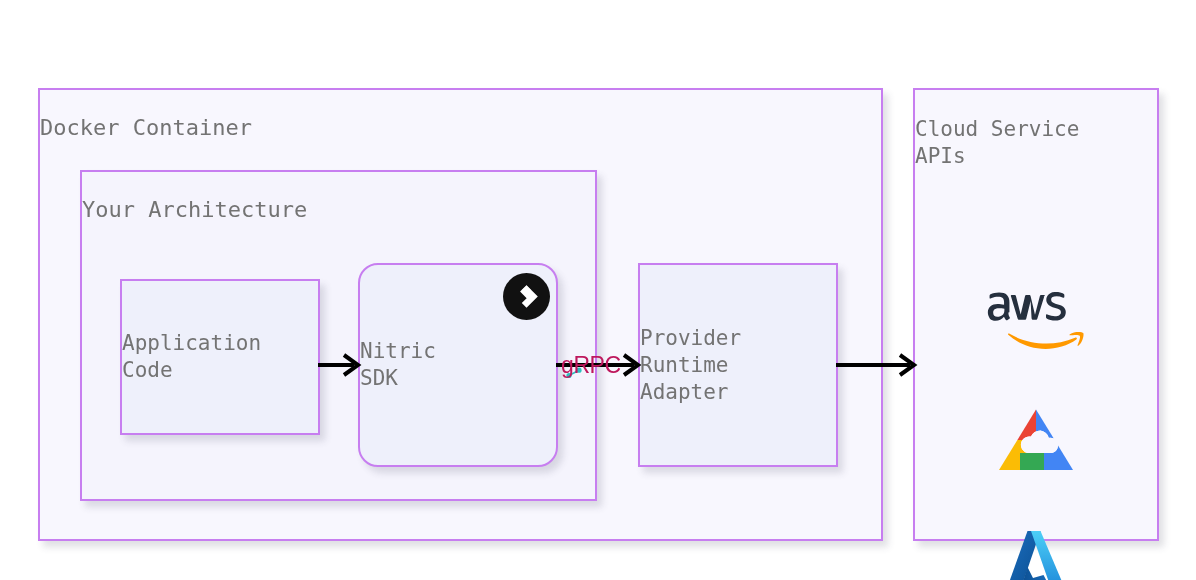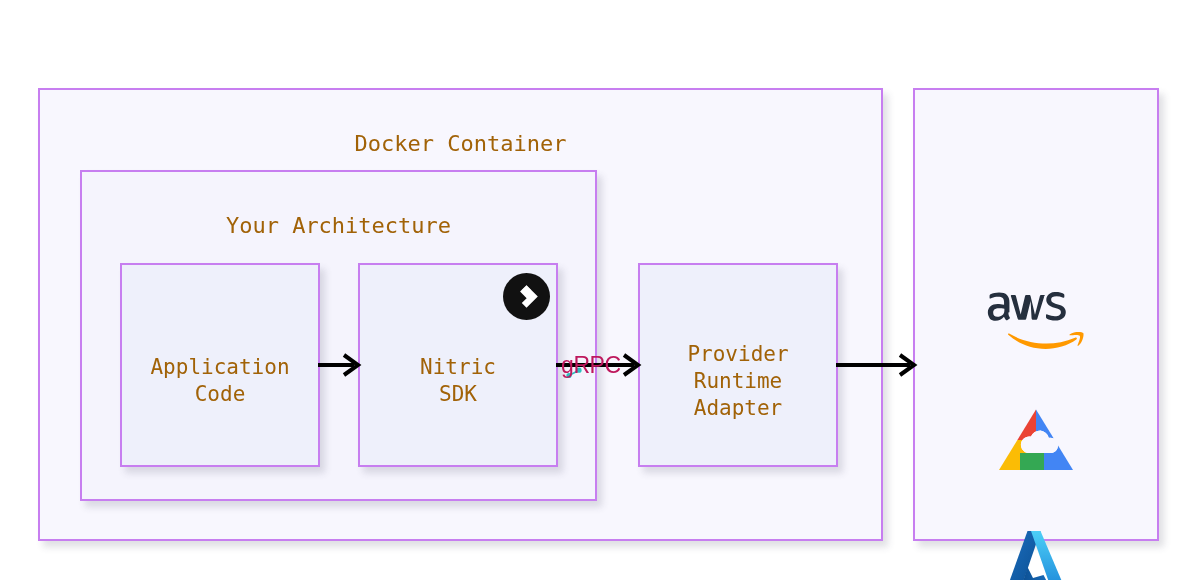--- a/index.html
+++ b/index.html
@@ -48,46 +48,45 @@
     background: #f5f4fd;
   }
   .box-leaf {
     background: #eef0fb;
   }
 
   .box-label {
     position: absolute;
     left: 0;
     width: 100%;
-    text-align: center;
+    text-align: left;
     font-family: "DejaVu Sans Mono", "Liberation Mono", monospace;
-    color: #a16207;
+    color: #737373;
     white-space: pre-line;
     line-height: 1.28;
-    margin-top: 16px;
   }
   .label-container {
     top: 24px;
     font-size: 22px;
   }
   .label-centered {
     top: 50%;
     transform: translateY(-50%);
     font-size: 21px;
   }
   .label-cloud {
     top: 26px;
     font-size: 21px;
   }
 
   
   #docker-container  { left: 38px;  top: 88px;  width: 845px; height: 453px; }
   #your-application  { left: 80px;  top: 170px; width: 517px; height: 331px; }
-  #application-code  { left: 120px; top: 263px; width: 200px; height: 204px; }
-  #nitric-sdk        { left: 358px; top: 263px; width: 200px; height: 204px; }
+  #application-code  { left: 120px; top: 279px; width: 200px; height: 156px; }
+  #nitric-sdk        { left: 358px; top: 263px; width: 200px; height: 204px; border-radius: 20px; }
   #provider-adapter  { left: 638px; top: 263px; width: 200px; height: 204px; }
   #cloud-service-apis{ left: 913px; top: 88px;  width: 246px; height: 453px; }
 
   
   .arrow {
     position: absolute;
     height: 30px;
     pointer-events: none;
   }
   .arrow svg { display: block; overflow: visible; }
@@ -171,20 +170,22 @@
     </svg>
   </div>
 
   <div class="box box-leaf" id="provider-adapter">
     <div class="box-label label-centered">Provider
 Runtime
 Adapter</div>
   </div>
 
   <div class="box box-outer" id="cloud-service-apis">
+    <div class="box-label label-cloud">Cloud Service
+APIs</div>
 
     <div class="cloud-logo" id="aws-logo">
       <svg width="100" height="62" viewBox="0 0 100 62">
         <g fill="#252f3e">
           <path d="M22.4 20.6c0 1.1.12 2 .33 2.64.24.64.54 1.34.95 2.1.15.23.21.46.21.66 0 .29-.17.58-.54.86l-1.8 1.2c-.26.17-.52.26-.75.26-.29 0-.58-.14-.87-.4a9 9 0 0 1-1.04-1.37c-.29-.49-.58-1.05-.9-1.72-2.22 2.62-5.01 3.93-8.37 3.93-2.39 0-4.29-.69-5.68-2.05C2.55 24.4 1.84 22.53 1.84 20.2c0-2.47.87-4.47 2.65-5.98 1.78-1.52 4.14-2.27 7.12-2.27 1 0 2.02.09 3.1.23 1.07.14 2.18.37 3.35.63v-2.13c0-2.21-.46-3.76-1.36-4.65-.93-.89-2.5-1.32-4.75-1.32-1.02 0-2.07.12-3.15.37-1.08.26-2.13.57-3.15.97-.46.2-.81.32-1.02.38-.2.06-.35.09-.46.09-.41 0-.61-.29-.61-.89V3.93c0-.46.06-.8.2-1 .15-.2.41-.4.81-.6C5.6 1.81 6.86 1.41 8.34 1.1 9.82.75 11.39.58 13.05.58c3.58 0 6.2.81 7.88 2.44 1.65 1.63 2.5 4.1 2.5 7.42v9.77l-1.03.4zM11.32 24.77c.96 0 1.95-.17 3-.52a6.5 6.5 0 0 0 2.77-1.84c.46-.55.8-1.17 1-1.86.18-.69.3-1.52.3-2.5v-1.2c-.85-.2-1.75-.37-2.68-.49a21.9 21.9 0 0 0-2.74-.17c-1.95 0-3.38.38-4.35 1.17-.96.78-1.43 1.89-1.43 3.35 0 1.37.35 2.39 1.07 3.09.7.72 1.71 1.07 3.06 1.07h.01zM33.26 27.73c-.52 0-.87-.09-1.1-.29-.24-.17-.44-.57-.62-1.11L25.1 4.85c-.18-.58-.27-.95-.27-1.15 0-.46.23-.72.7-.72h2.82c.55 0 .93.09 1.13.29.24.17.41.57.58 1.11l4.6 18.14L38.94 4.38c.14-.58.32-.95.55-1.11.24-.17.64-.29 1.17-.29h2.3c.55 0 .93.09 1.17.29.24.17.43.57.55 1.11l4.32 18.37 4.75-18.37c.17-.58.37-.95.58-1.11.23-.17.61-.29 1.13-.29h2.68c.46 0 .72.23.72.72 0 .14-.3.29-.6.46-.3.17-.9.4-.18.72l-6.62 21.48c-.17.58-.37.95-.61 1.11-.24.17-.61.29-1.1.29h-2.47c-.55 0-.93-.09-1.17-.29-.23-.2-.43-.57-.55-1.14L44.6 8.97l-4.26 17.35c-.15.58-.32.95-.55 1.14-.24.2-.64.29-1.17.29h-2.48l.12-.02zM69.19 28.51c-1.57 0-3.15-.18-4.66-.55-1.52-.37-2.7-.78-3.47-1.25-.46-.29-.78-.6-.9-.89a2.2 2.2 0 0 1-.17-.89v-1.6c0-.66.24-.97.7-.97.18 0 .37.03.55.09.18.06.46.17.76.29 1.03.46 2.15.81 3.32 1.05 1.2.23 2.38.34 3.59.34 1.9 0 3.38-.34 4.4-1 1.03-.66 1.57-1.63 1.57-2.87 0-.86-.27-1.57-.81-2.15-.55-.58-1.57-1.11-3.06-1.6l-4.4-1.37c-2.21-.69-3.84-1.72-4.83-3.07-1-1.32-1.5-2.79-1.5-4.36 0-1.26.27-2.36.81-3.33a7.7 7.7 0 0 1 2.15-2.47 9.5 9.5 0 0 1 3.12-1.57A13 13 0 0 1 70.14 0c.67 0 1.37.03 2.04.12.7.09 1.33.2 1.97.32.61.14 1.18.29 1.73.46.55.17.96.35 1.27.52.43.26.75.52.93.8.18.26.27.6.27 1.05v1.49c0 .66-.24 1-.7 1-.24 0-.64-.12-1.16-.35-1.75-.8-3.7-1.2-5.88-1.2-1.73 0-3.09.29-4.03.86-.93.58-1.42 1.46-1.42 2.7 0 .86.3 1.6.9 2.18.6.58 1.72 1.17 3.32 1.69l4.32 1.37c2.18.69 3.76 1.66 4.69 2.9.93 1.25 1.39 2.67 1.39 4.24 0 1.29-.27 2.47-.78 3.5a8.1 8.1 0 0 1-2.18 2.64 9.6 9.6 0 0 1-3.32 1.69c-1.3.4-2.65.6-4.12.6l-.17-.06z"></path>
         </g>
         <path d="M90.3 47.6C82.02 53.72 70 57 59.66 57 45.17 57 32.12 51.64 22.25 42.73c-.78-.7-.09-1.66.84-1.11 10.66 6.2 23.84 9.94 37.46 9.94 9.18 0 19.26-1.9 28.55-5.83 1.39-.6 2.56.92 1.2 1.87z" fill="#ff9900"></path>
         <path d="M93.75 43.68c-1.06-1.35-6.99-.64-9.66-.32-.81.1-.93-.61-.2-1.12 4.72-3.32 12.47-2.36 13.37-1.25.9 1.12-.24 8.9-4.66 12.61-.68.57-1.33.27-1.03-.48 1-2.48 3.24-8.05 2.18-9.44z" fill="#ff9900"></path>
       </svg>
     </div>

